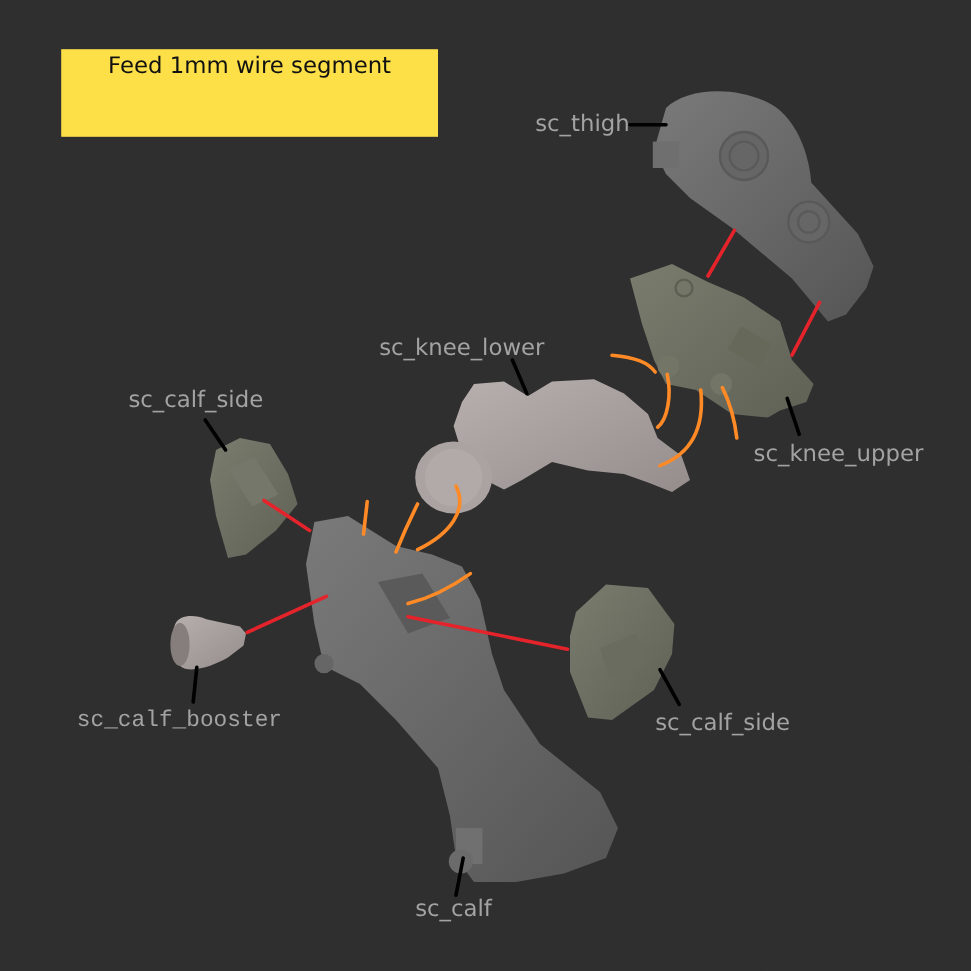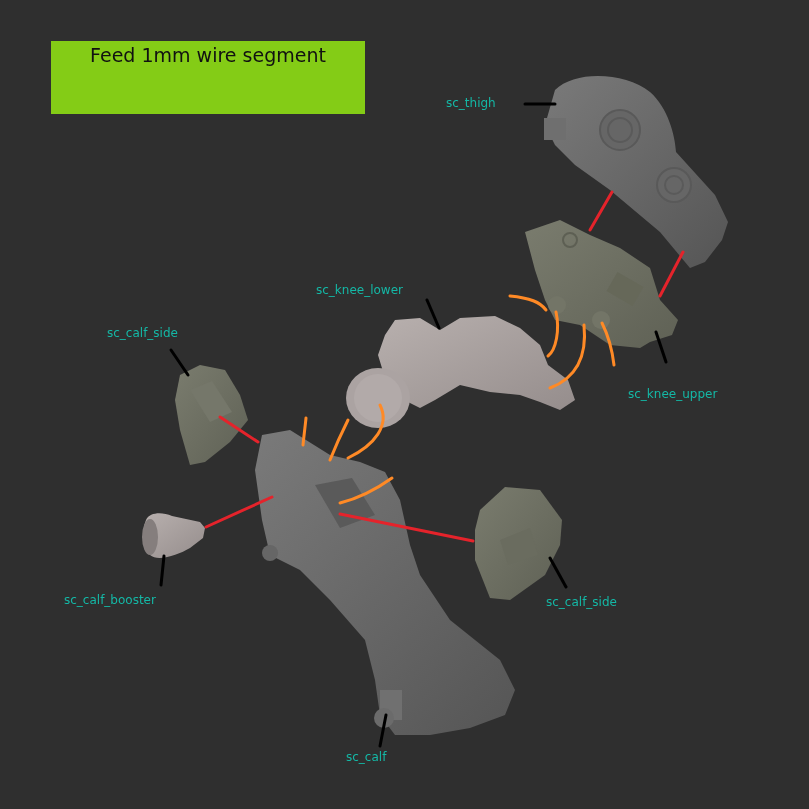--- a/index.html
+++ b/index.html
@@ -7,31 +7,31 @@
       width: 809px; height: 809px;
       background: #2f2f2f;
       position: relative;
       overflow: hidden;
       font-family: "DejaVu Sans", "Liberation Sans", sans-serif;
     }
     .note {
       position: absolute;
       left: 51px; top: 41px;
       width: 314px; height: 73px;
-      background: #84cc16;
+      background: #fde047;
       color: #111;
       font-size: 19px;
       line-height: 28px;
       text-align: center;
       display: flex; flex-direction: column; justify-content: flex-start;
     }
     .label {
       position: absolute;
-      color: #14b8a6;
-      font-size: 12px;
+      color: #a3a3a3;
+      font-size: 19px;
       white-space: nowrap;
       line-height: 22px;
     }
     svg.scene { position: absolute; left: 0; top: 0; }
   </style>
 </head>
 <body>
 
 <div class="note">
   <div>Feed 1mm wire segment</div>
@@ -124,17 +124,17 @@
     <line x1="656" y1="332" x2="666" y2="362"></line>
     <line x1="171" y1="350" x2="188" y2="375"></line>
     <line x1="161" y1="585" x2="164" y2="556"></line>
     <line x1="550" y1="558" x2="566" y2="587"></line>
     <line x1="380" y1="746" x2="386" y2="715"></line>
   </g>
 </svg>
 
 <div class="label" style="left:446px; top:92px;">sc_thigh</div>
 <div class="label" style="left:316px; top:279px;">sc_knee_lower</div>
-<div class="label" style="left:628px; top:367px;margin-top:16px;">sc_knee_upper</div>
+<div class="label" style="left:628px; top:367px;">sc_knee_upper</div>
 <div class="label" style="left:107px; top:322px;">sc_calf_side</div>
-<div class="label" style="left:64px; top:589px;">sc_calf_booster</div>
+<div class="label" style="left:64px; top:589px;font-family:Liberation Mono, monospace;">sc_calf_booster</div>
 <div class="label" style="left:546px; top:591px;">sc_calf_side</div>
 <div class="label" style="left:346px; top:746px;text-align:right;">sc_calf</div>
 
 </body></html>

